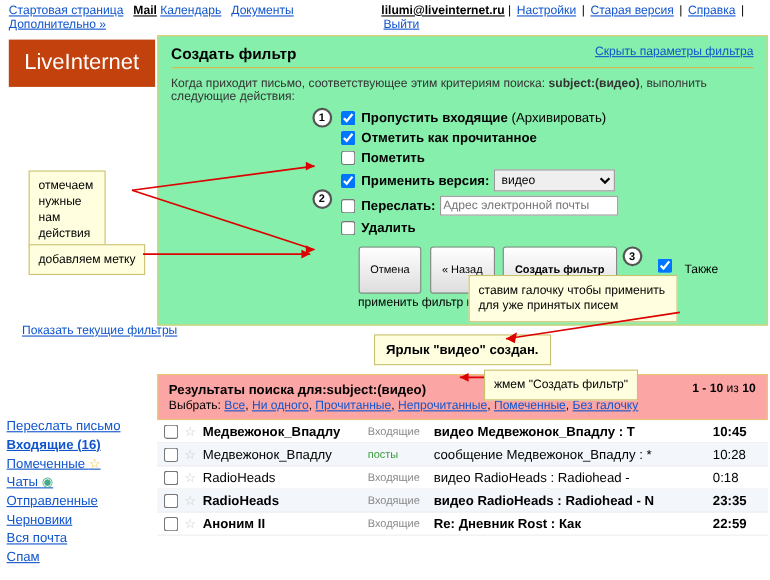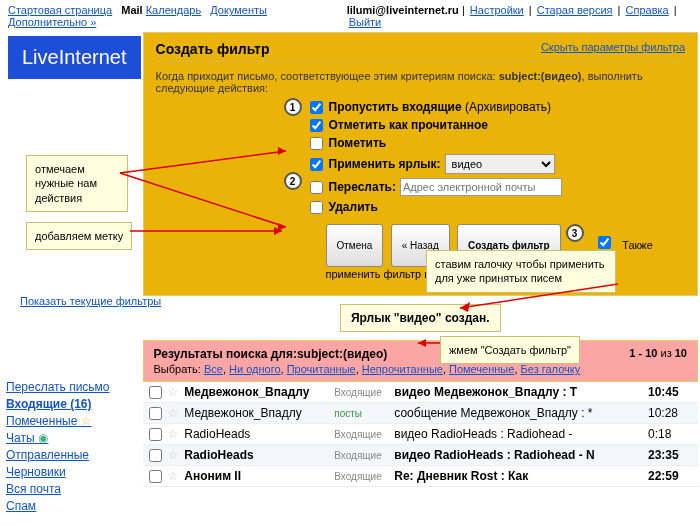--- a/index.html
+++ b/index.html
@@ -1,28 +1,28 @@
 <!DOCTYPE html>
 <html><head>
 <meta charset="utf-8">
 <style>
 *{box-sizing:border-box;margin:0;padding:0;font-family:Arial,sans-serif}
 body{width:700px;height:527px;background:#fff;overflow:hidden;font-size:12px;position:relative}
 a{color:#1155cc;text-decoration:underline;cursor:pointer}
 .topbar{display:flex;justify-content:space-between;padding:4px 8px;font-size:11px}
 .topbar a{margin-right:6px}
 .topbar .right a{margin:0 2px}
-.topbar b{}
-.logo{background:#1d4ed8;color:#fff;font-size:20px;padding:10px 14px;display:inline-block;margin:4px 0 0 8px}
+.topbar b{text-decoration:underline}
+.logo{background:#c2410c;color:#fff;font-size:20px;padding:10px 14px;display:inline-block;margin:4px 0 0 8px}
 .wrap{display:flex}
 .side{width:130px;padding:8px 6px;font-size:12px}
 .side a{display:block;margin:3px 0}
 .star{color:#f0c040}
 .main{flex:1}
-.panel{border:1px solid #e6c96e;background:#eab308;padding:8px 12px;margin:0 2px}
+.panel{border:1px solid #e6c96e;background:#86efac;padding:8px 12px;margin:0 2px}
 .phead{display:flex;justify-content:space-between;border-bottom:1px solid #d9b84a;padding-bottom:4px;margin-bottom:8px}
 .phead h2{font-size:14px;font-weight:bold}
 .desc{font-size:11px;color:#333;margin-bottom:6px}
 .row{display:flex;align-items:center;margin:4px 0 4px 154px;position:relative}
 .row input[type=checkbox]{margin-right:6px}
 .row label{font-size:12px}
 .row select,.row input[type=text]{font-size:11px;border:1px solid #999;padding:2px;margin-left:4px}
 .row select{width:110px}
 .row input[type=text]{width:162px}
 .btns{margin:10px 0 6px 8px}
@@ -101,21 +101,21 @@
           <input type="checkbox" checked="" style="">
           <label style="font-weight:bold">Отметить как прочитанное</label>
         </div>
       <div class="row">
           <input type="checkbox" style="">
           <label style="font-weight:bold">Пометить</label>
         </div>
       <div class="row">
         <span class="cbadge" style="left:-26px;top:18px">2</span>
         <input type="checkbox" checked="" style="">
-        <label style="font-weight:bold">Применить ярлык:</label>
+        <label style="font-weight:bold">Применить версия:</label>
         <select><option>видео</option></select>
       </div>
       <div class="row">
           <input type="checkbox" style="">
           <label style="font-weight:bold">Переслать:</label>
           <input type="text" placeholder="Адрес электронной почты" style="">
         </div>
       <div class="row">
           <input type="checkbox" style="">
           <label style="font-weight:bold">Удалить</label>
@@ -186,21 +186,21 @@
           <span class="ltag">Входящие</span>
           <span class="lsub" style="font-weight:bold">Re: Дневник Rost : Как</span>
           <span class="ltime" style="font-weight:bold">22:59</span>
         </div>
       </div>
   </div>
 </div>
 
 <a class="showf">Показать текущие фильтры</a>
 
-<div class="note" style="left:26px;top:155px;width:102px">отмечаем нужные нам действия</div>
+<div class="note" style="left:26px;top:155px;width:70px">отмечаем нужные нам действия</div>
 <div class="note" style="left:26px;top:222px">добавляем метку</div>
 <div class="note" style="left:426px;top:250px;width:190px">ставим галочку чтобы применить для уже принятых писем</div>
 <div class="note" style="left:440px;top:336px">жмем "Создать фильтр"</div>
 
 <svg class="arrow" style="left:118px;top:145px" width="180" height="90">
     <line x1="2" y1="28" x2="168" y2="6" stroke="#d00" stroke-width="1.5"></line>
     <polygon points="168,6 160,2 160,10" fill="#d00"></polygon>
     <line x1="2" y1="28" x2="168" y2="82" stroke="#d00" stroke-width="1.5"></line>
     <polygon points="168,82 160,78 160,86" fill="#d00"></polygon>
   </svg>

